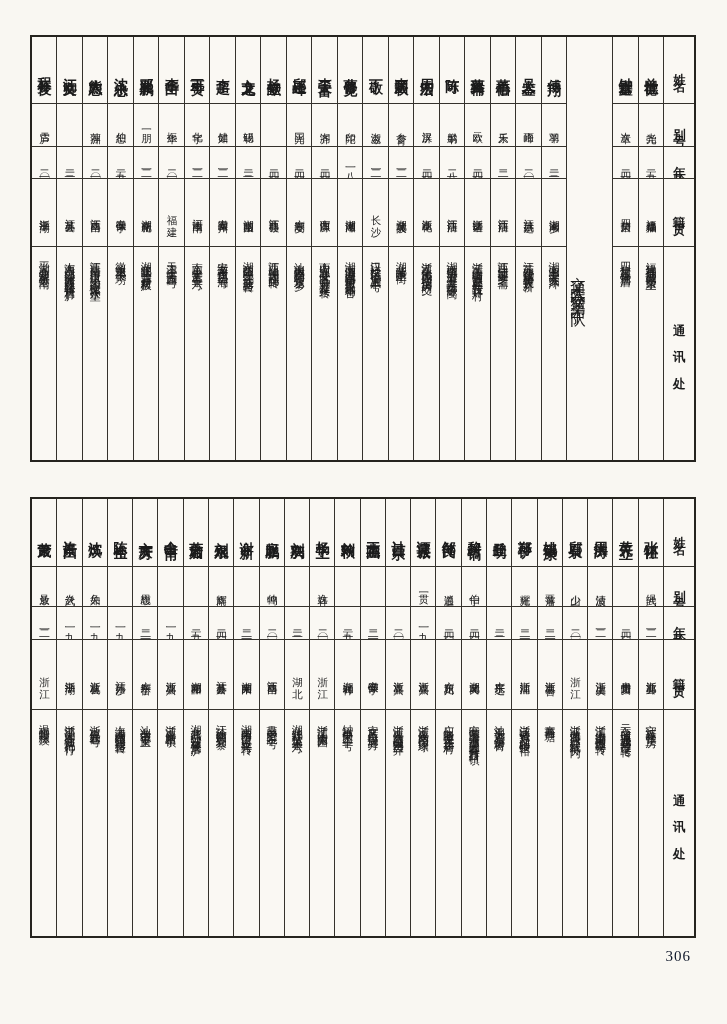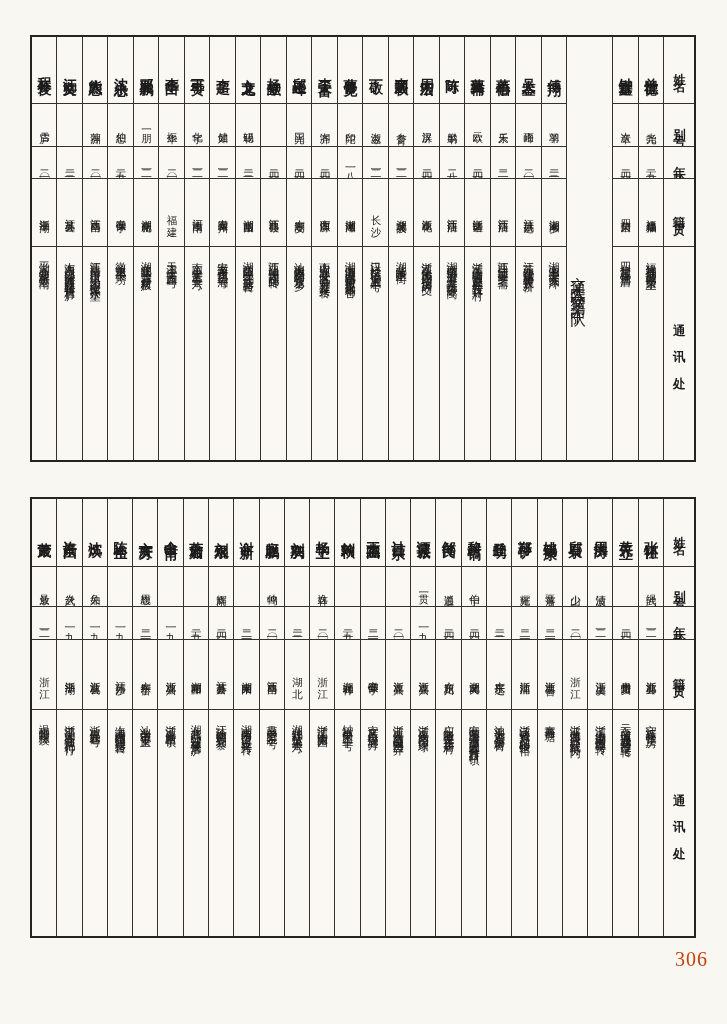--- a/index.html
+++ b/index.html
@@ -61,24 +61,24 @@
     display:flex;
     justify-content:center;
     align-items:center;
     font-size:15.5px;
     letter-spacing:4px;
     padding-top:70px;
     box-sizing:border-box;
   }
   .page-number{
     position:absolute;
-    right:19px;top:948px;
-    font-size:20px;
+    right:36px;top:948px;
+    font-size:15px;
     letter-spacing:1px;
-    color:#c2410c;
+    color:#0f172a;
   }
 </style>
 </head>
 <body>
 
 <div class="page">
 
   <div id="table-top" class="roster t-top">
       <div class="col hdr-col">
         <div class="cell c-name">姓名</div>

